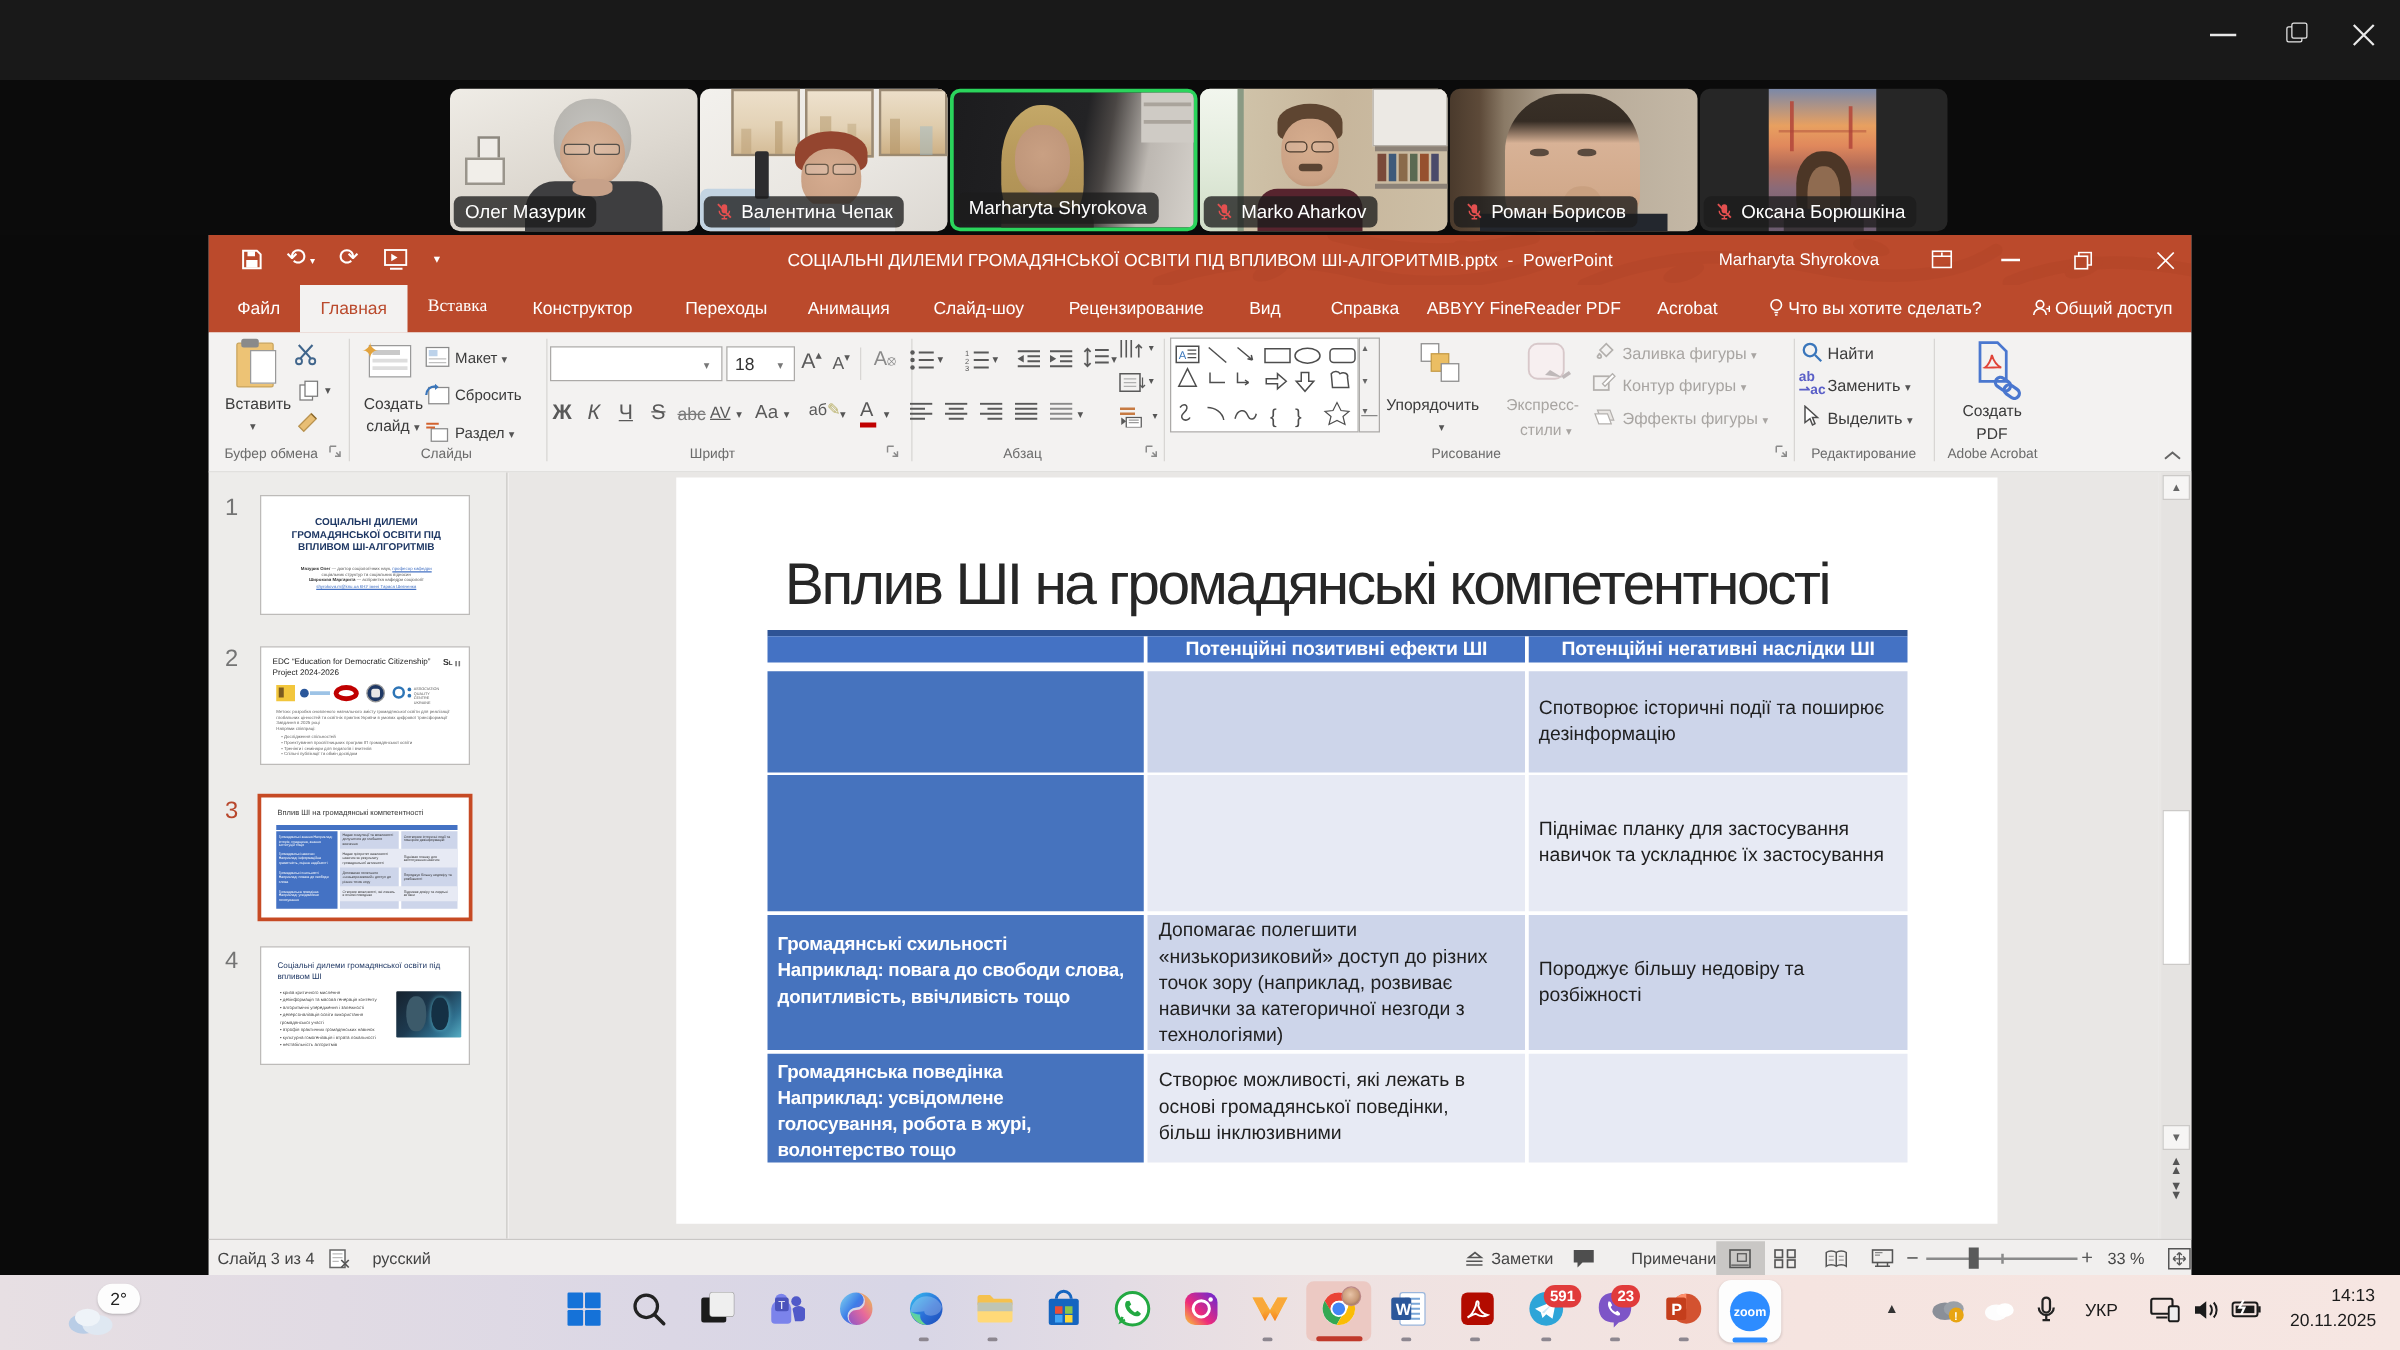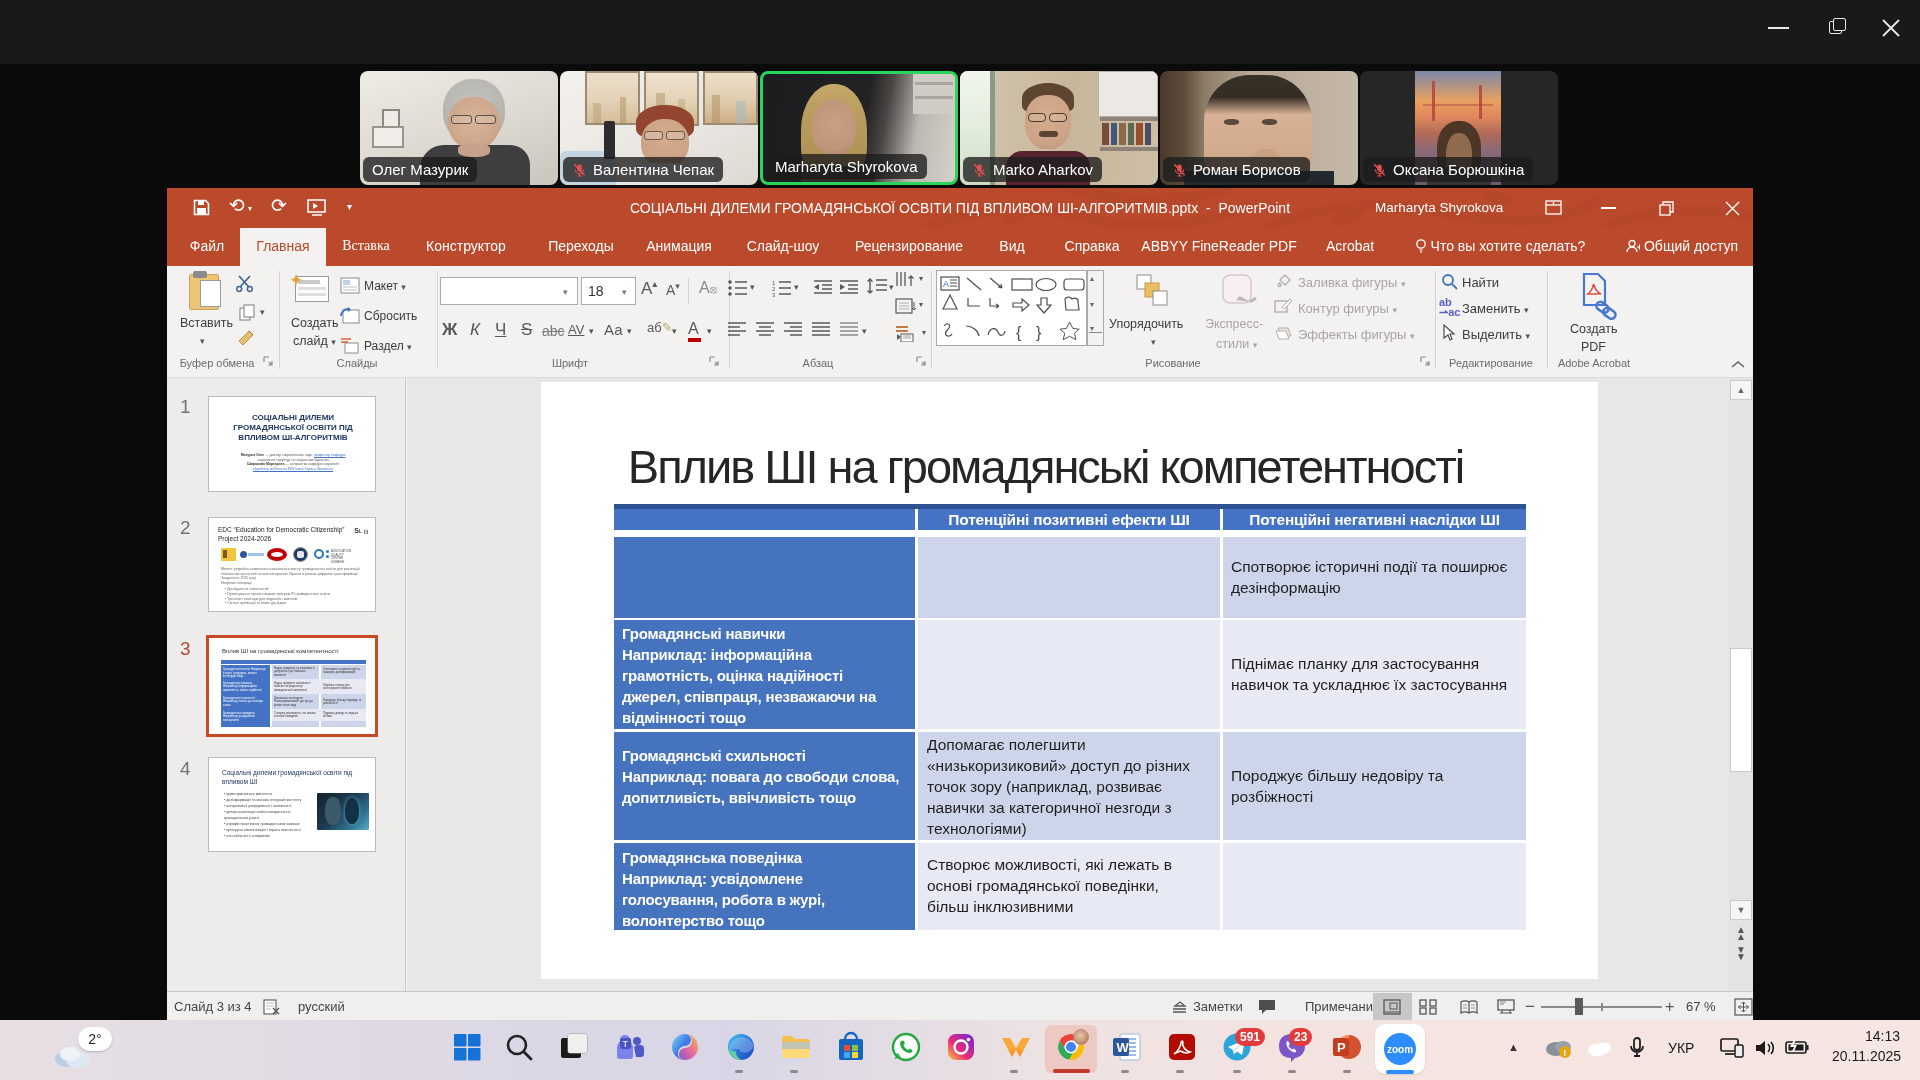--- a/index.html
+++ b/index.html
@@ -577,21 +577,20 @@
 <div class="tc tcw" style="left:1223px;top:509px;width:303px;text-align:center;line-height:21px;font-size:15.5px;">Потенційні негативні наслідки ШІ</div>
 
 <div class="abs" style="left:614px;top:537px;width:301px;height:81px;background:#4673BE;"></div>
 <div class="abs" style="left:918px;top:537px;width:302px;height:81px;background:#CDD5EA;"></div>
 <div class="abs" style="left:1223px;top:537px;width:303px;height:81px;background:#CDD5EA;"></div>
 <div class="tc" style="left:1231px;top:556px;">Спотворює історичні події та поширює<br>дезінформацію</div>
 
 <div class="abs" style="left:614px;top:620px;width:301px;height:109px;background:#4673BE;"></div>
 <div class="abs" style="left:918px;top:620px;width:302px;height:109px;background:#E7EAF4;"></div>
 <div class="abs" style="left:1223px;top:620px;width:303px;height:109px;background:#E7EAF4;"></div>
-<div class="tc tcw" style="left:622px;top:623px;">Громадянські навички<br>Наприклад: інформаційна<br>грамотність, оцінка надійності<br>джерел, співпраця, незважаючи на<br>відмінності тощо</div>
 <div class="tc" style="left:1231px;top:653px;">Піднімає планку для застосування<br>навичок та ускладнює їх застосування</div>
 
 <div class="abs" style="left:614px;top:732px;width:301px;height:108px;background:#4673BE;"></div>
 <div class="abs" style="left:918px;top:732px;width:302px;height:108px;background:#CDD5EA;"></div>
 <div class="abs" style="left:1223px;top:732px;width:303px;height:108px;background:#CDD5EA;"></div>
 <div class="tc tcw" style="left:622px;top:745px;">Громадянські схильності<br>Наприклад: повага до свободи слова,<br>допитливість, ввічливість тощо</div>
 <div class="tc" style="left:927px;top:734px;">Допомагає полегшити<br>«низькоризиковий» доступ до різних<br>точок зору (наприклад, розвиває<br>навички за категоричної незгоди з<br>технологіями)</div>
 <div class="tc" style="left:1231px;top:765px;">Породжує більшу недовіру та<br>розбіжності</div>
 
 <div class="abs" style="left:614px;top:843px;width:301px;height:87px;background:#4673BE;"></div>
@@ -640,21 +639,21 @@
   <svg style="position:absolute;left:1330px;top:7px;" width="18" height="16">
         <rect x="1" y="1" width="16" height="10" fill="none" stroke="#555" stroke-width="1.3"></rect>
         <path d="M5 11 v3 M13 11 v3 M3 14 h12" stroke="#555" stroke-width="1.2"></path>
         <path d="M3 3 h6 M3 5 h4" stroke="#888"></path>
       </svg>
   <div style="position:absolute;left:1358px;top:0;line-height:29px;font-size:17px;color:#555;">−</div>
   <div style="position:absolute;left:1374px;top:14px;width:121px;height:1.5px;background:#8a8a8a;"></div>
   <div style="position:absolute;left:1408px;top:6px;width:8px;height:17px;background:#5a5a5a;"></div>
   <div style="position:absolute;left:1434px;top:11px;width:1.5px;height:8px;background:#8a8a8a;"></div>
   <div style="position:absolute;left:1498px;top:0;line-height:29px;font-size:16px;color:#555;">+</div>
-  <div style="position:absolute;left:1519px;top:0;line-height:29px;">67 %</div>
+  <div style="position:absolute;left:1519px;top:0;line-height:29px;">33 %</div>
   <svg style="position:absolute;left:1567px;top:6px;" width="19" height="18">
         <rect x="1" y="1" width="17" height="16" fill="none" stroke="#555" stroke-width="1.2"></rect>
         <path d="M9.5 4 v10 M4.5 9 h10 M9.5 4 l-2 2 M9.5 4 l2 2 M9.5 14 l-2 -2 M9.5 14 l2 -2 M4.5 9 l2 -2 M4.5 9 l2 2 M14.5 9 l-2 -2 M14.5 9 l-2 2" stroke="#555" fill="none"></path>
       </svg>
 </div>
 <div id="taskbar" class="abs">
   
   <svg style="position:absolute;left:50px;top:14px;" width="46" height="36">
     <ellipse cx="17" cy="25" rx="12" ry="8" fill="#b9cde6"></ellipse>
     <ellipse cx="28" cy="26" rx="12" ry="8" fill="#dfe8f2"></ellipse>

